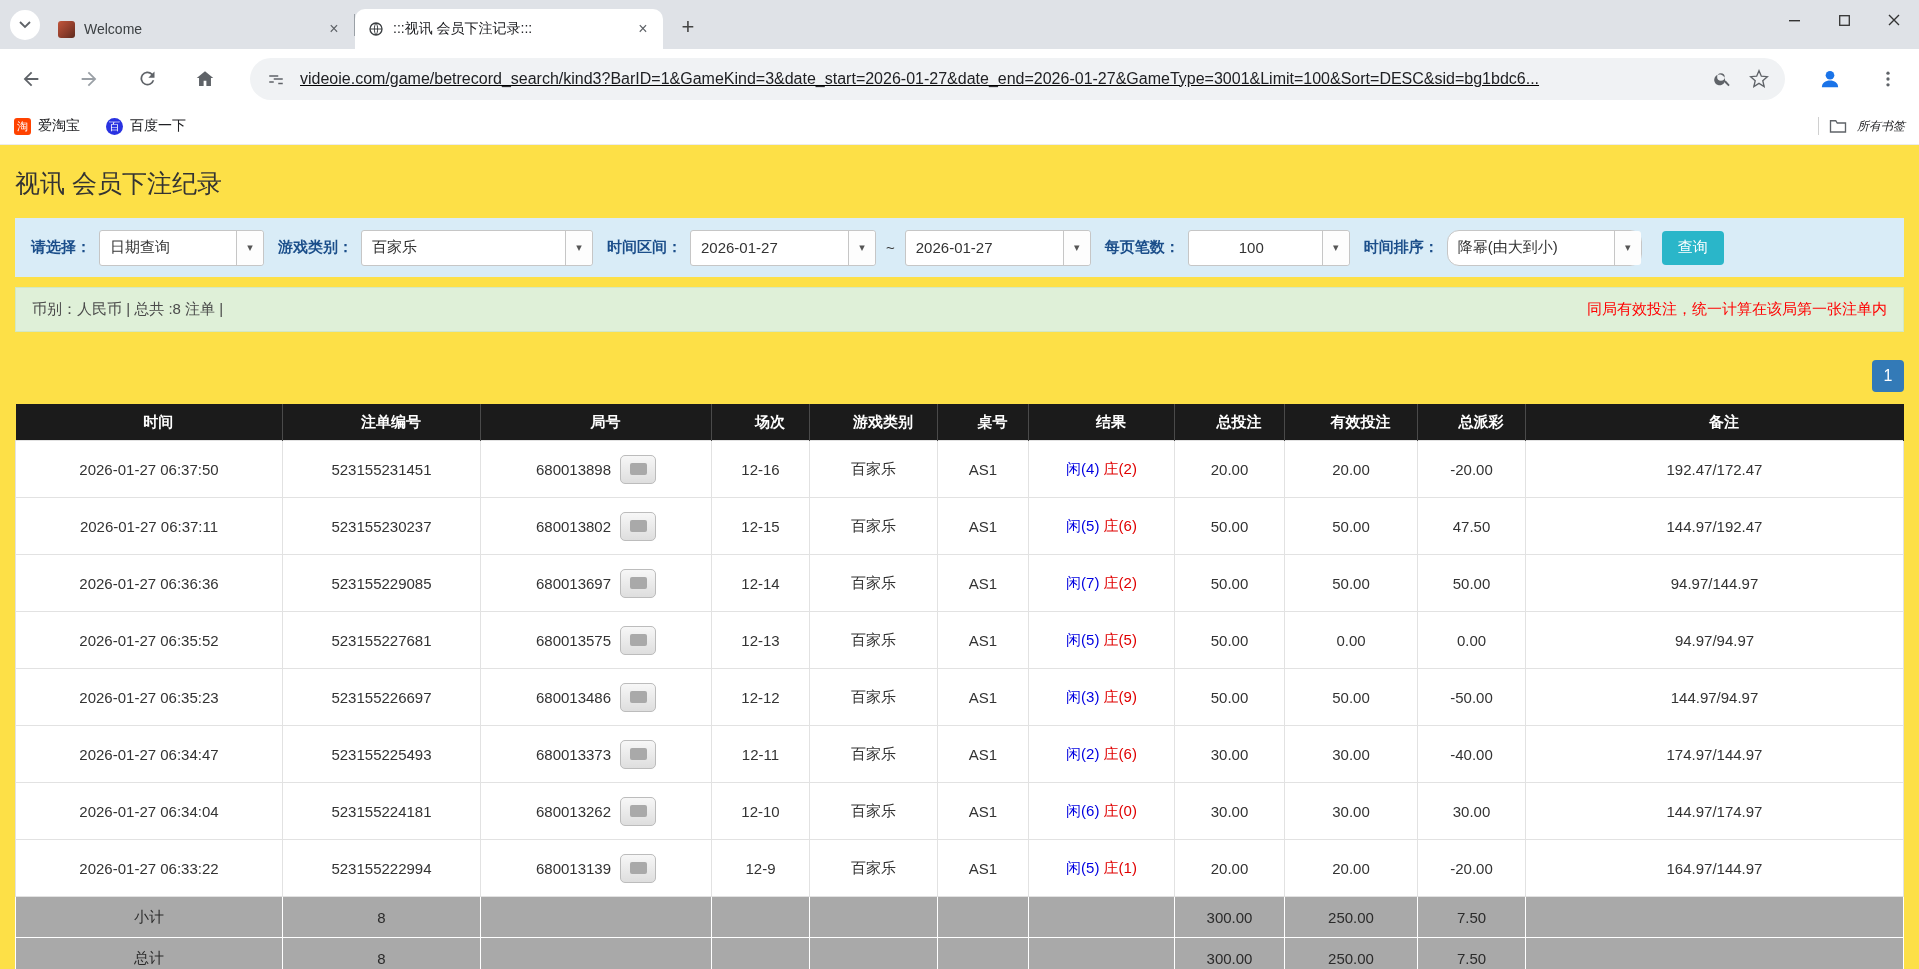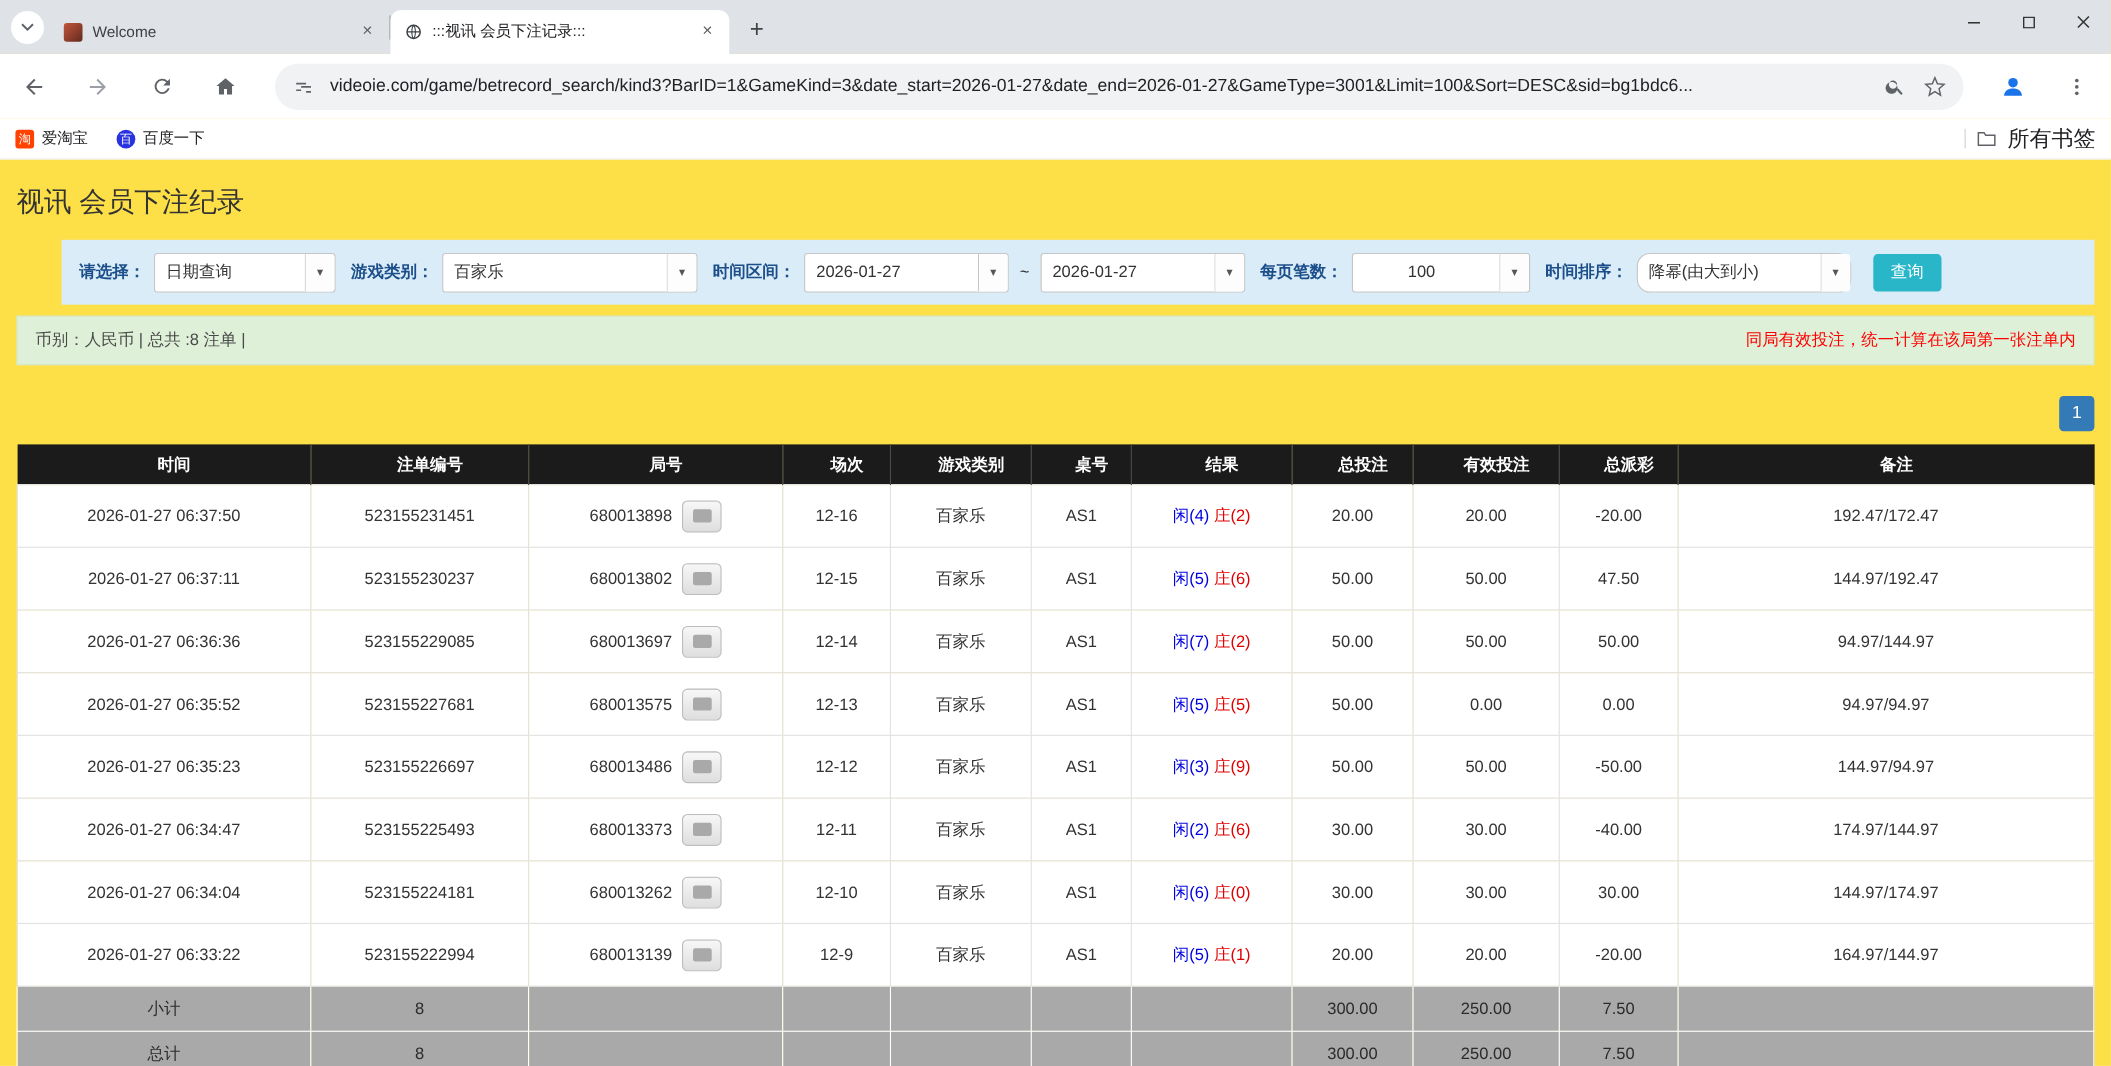--- a/index.html
+++ b/index.html
@@ -14,41 +14,41 @@
   .tab .tab-title{flex:1;white-space:nowrap;overflow:hidden;text-overflow:ellipsis;}
   .tab-close{width:20px;height:20px;border-radius:50%;display:flex;align-items:center;justify-content:center;font-size:16px;color:#5f6368;flex:none;}
   .tab-divider{width:1px;height:22px;background:#9aa0a6;margin-bottom:13px;}
   .favicon{width:17px;height:17px;border-radius:3px;flex:none;display:flex;align-items:center;justify-content:center;}
   .favicon.welcome{background:linear-gradient(135deg,#c2553b,#8a3b2a 60%,#5d2a1e);}
   .newtab-btn{width:30px;height:30px;display:flex;align-items:center;justify-content:center;margin:0 0 7px 10px;font-size:22px;color:#444;border-radius:50%;cursor:pointer;}
   .win-controls{position:absolute;right:0;top:0;height:40px;display:flex;}
   .win-btn{width:50px;height:40px;display:flex;align-items:center;justify-content:center;cursor:pointer;}
 
   
-  .navbar{height:59px;background:#fff;display:flex;align-items:center;padding:0 10px;gap:16px;}
+  .navbar{height:59px;background:#fff;display:flex;align-items:center;padding:0 10px;gap:16px;text-decoration:underline;}
   .nav-btn{width:42px;height:42px;border-radius:50%;display:flex;align-items:center;justify-content:center;flex:none;cursor:pointer;}
   .omnibox{flex:1;height:42px;background:#f0f2f4;border-radius:21px;display:flex;align-items:center;padding:0 14px;gap:12px;margin:0 8px;cursor:text;}
   .omnibox-url{flex:1;font-size:16px;color:#202124;white-space:nowrap;overflow:hidden;}
   .omni-icon{width:24px;height:24px;display:flex;align-items:center;justify-content:center;flex:none;cursor:pointer;}
 
   
   .bookmarks{height:36px;background:#fff;display:flex;align-items:center;justify-content:space-between;padding:0 14px;border-bottom:1px solid #ececec;}
   .bm-left{display:flex;align-items:center;gap:26px;}
   .bm-item{display:flex;align-items:center;gap:7px;font-size:14px;color:#202124;cursor:pointer;}
   .bm-ico{width:17px;height:17px;border-radius:3px;display:flex;align-items:center;justify-content:center;color:#fff;font-size:11px;flex:none;}
   .bm-ico.taobao{background:#ff4200;}
   .bm-ico.baidu{background:#2932e1;border-radius:50%;}
-  .bm-right{display:flex;align-items:center;gap:10px;font-size:20px;color:#202124;cursor:pointer;}
+  .bm-right{display:flex;align-items:center;gap:10px;font-size:12px;color:#202124;cursor:pointer;font-style:italic;}
   .bm-sep{width:1px;height:18px;background:#d0d0d0;}
 
   
   .page{padding:14px 15px 0;}
   .page-title{font-size:25px;color:#333;font-weight:400;margin:8px 0 18px;}
 
-  .filterbar{background:#d9ecf7;height:59px;display:flex;align-items:center;padding:0 16px;gap:8px;margin-left:41px;}
+  .filterbar{background:#d9ecf7;height:59px;display:flex;align-items:center;padding:0 16px;gap:8px;}
   .f-label{font-size:15px;font-weight:bold;color:#1b4e8a;white-space:nowrap;margin-left:6px;}
   .combo{height:34px;background:#fff;border:1px solid #c6c6c6;border-radius:3px;display:flex;align-items:stretch;cursor:pointer;}
   .combo-val{display:flex;align-items:center;padding:0 10px;font-size:15px;color:#333;flex:1;white-space:nowrap;}
   .combo-arrow{width:26px;border-left:1px solid #c6c6c6;display:flex;align-items:center;justify-content:center;font-size:11px;color:#555;background:#fdfdfd;border-radius:0 3px 3px 0;}
   .range-sep{font-size:15px;color:#333;margin:0 2px;}
   .search-btn{height:34px;padding:0 16px;background:#2ab6c9;color:#fff;border:none;border-radius:4px;font-size:15px;margin-left:12px;cursor:pointer;font-family:inherit;}
 
   .summarybar{background:#dff0d8;border:1px solid #d2e8c4;height:43px;display:flex;align-items:center;justify-content:space-between;padding:0 16px;margin-top:10px;}
   .summary-left{font-size:15px;color:#4a4a4a;}
   .summary-right{font-size:15px;color:#ff0000;}

